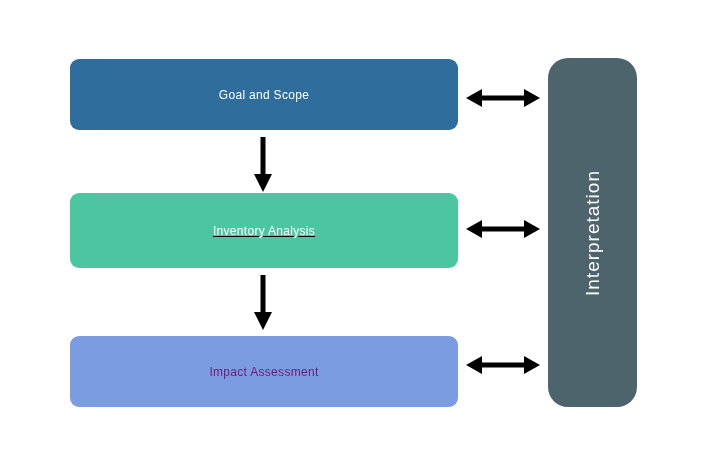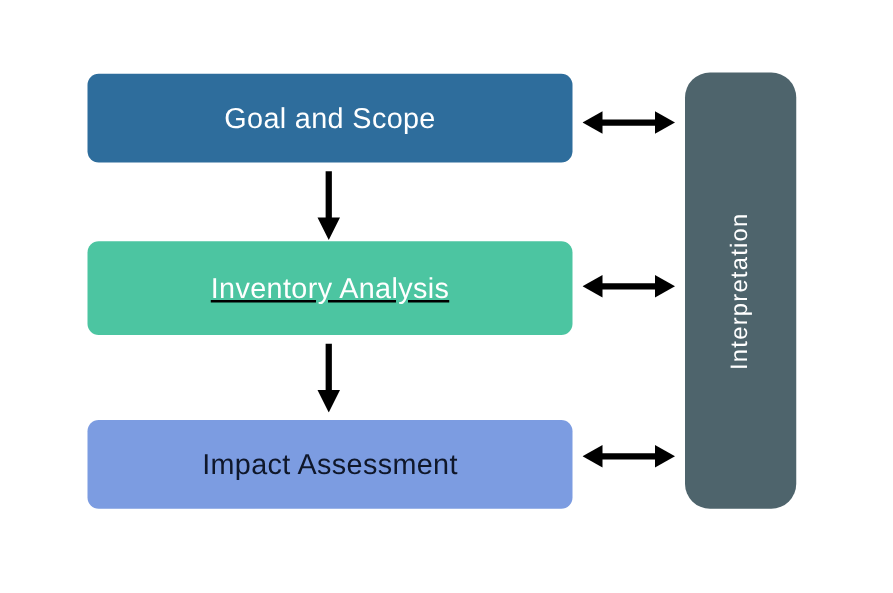--- a/index.html
+++ b/index.html
@@ -14,21 +14,21 @@
     overflow: hidden;
   }
   .box {
     position: absolute;
     display: flex;
     align-items: center;
     justify-content: center;
     border-radius: 9px;
   }
   .box .label {
-    font-size: 23px;
+    font-size: 12px;
     letter-spacing: 0.3px;
     white-space: nowrap;
   }
   .box-1 { left: 70px; top: 59px;  width: 388px; height: 71px; }
   .box-2 { left: 70px; top: 193px; width: 388px; height: 75px; }
   .box-3 { left: 70px; top: 336px; width: 388px; height: 71px; }
   .side-box {
     position: absolute;
     left: 548px; top: 58px;
     width: 89px; height: 349px;
@@ -60,21 +60,21 @@
 
   <div class="box box-1" style="background: rgb(46, 109, 156);">
     <span class="label" style="color: rgb(255, 255, 255);">Goal and Scope</span>
   </div>
 
   <div class="box box-2" style="background: rgb(76, 197, 161); text-decoration: underline;">
     <span class="label" style="color: rgb(255, 255, 255);">Inventory Analysis</span>
   </div>
 
   <div class="box box-3" style="background: rgb(124, 156, 225);">
-    <span class="label" style="color: #0f172a;">Impact Assessment</span>
+    <span class="label" style="color: #701a75;">Impact Assessment</span>
   </div>
 
   <div class="side-box" style="background: rgb(78, 100, 108);">
     <span class="label" style="color: rgb(255, 255, 255);">Interpretation</span>
   </div>
 
   <svg class="arrow arrow-down-1" viewBox="0 0 24 56" style="color: rgb(0, 0, 0);">
     <line x1="12" y1="1" x2="12" y2="40" stroke="currentColor" stroke-width="5"></line>
     <polygon points="12,56 3,38 21,38" fill="currentColor"></polygon>
   </svg>

